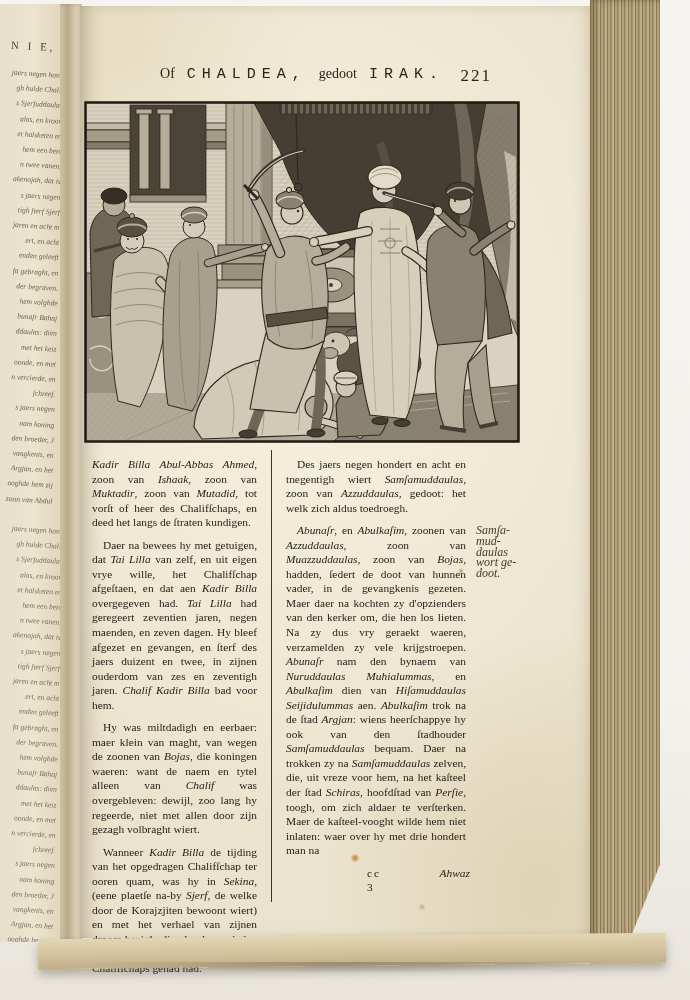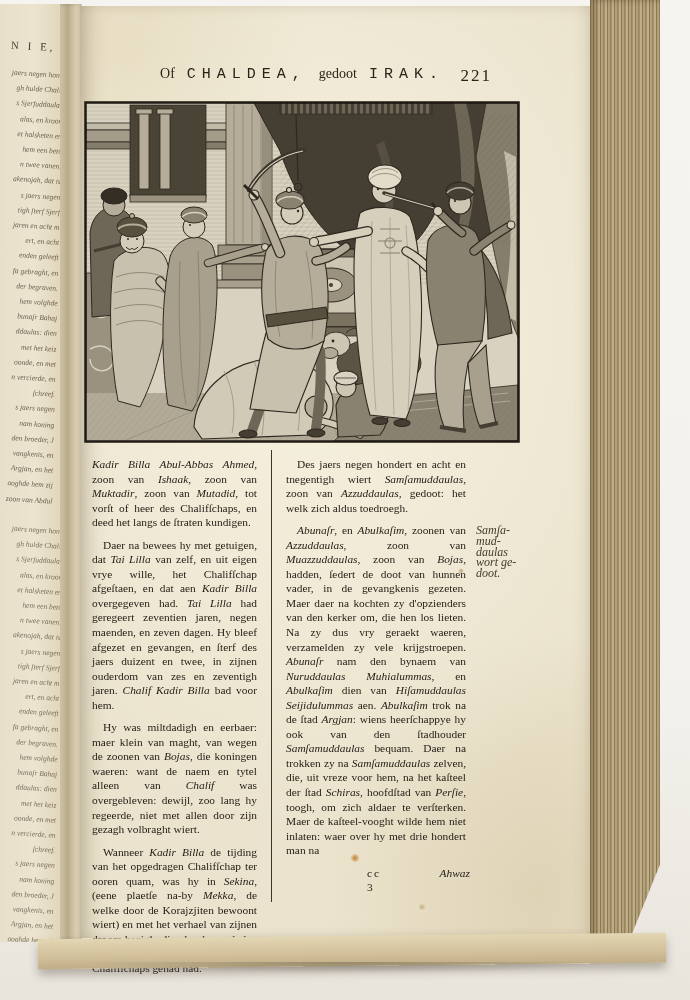--- a/index.html
+++ b/index.html
@@ -340,21 +340,21 @@
         </g>
 
         <rect x="1.5" y="1.5" width="433" height="339" fill="none" stroke="#1f1a13" stroke-width="2.5"></rect>
       </svg>
 
       <div class="textblock">
         <div class="col col-left">
           <p class="noindent"><i>Kadir Billa Abul-Abbas Ahmed</i>, zoon van <i>Ishaak</i>, zoon van <i>Muktadir</i>, zoon van <i>Mutadid</i>, tot vorſt of heer des Chalifſchaps, en deed het langs de ſtraten kundigen.</p>
           <p>Daer na bewees hy met getuigen, dat <i>Tai Lilla</i> van zelf, en uit eigen vrye wille, het Chalifſchap afgeſtaen, en dat aen <i>Kadir Billa</i> overgegeven had. <i>Tai Lilla</i> had geregeert zeventien jaren, negen maenden, en zeven dagen. Hy bleef afgezet en gevangen, en ſterf des jaers duizent en twee, in zijnen ouderdom van zes en zeventigh jaren. <i>Chalif Kadir Billa</i> bad voor hem.</p>
           <p>Hy was miltdadigh en eerbaer: maer klein van maght, van wegen de zoonen van <i>Bojas</i>, die koningen waeren: want de naem en tytel alleen van <i>Chalif</i> was overgebleven: dewijl, zoo lang hy regeerde, niet met allen door zijn gezagh volbraght wiert.</p>
-          <p>Wanneer <i>Kadir Billa</i> de tijding van het opgedragen Chalifſchap ter ooren quam, was hy in <i>Sekina</i>, (eene plaetſe na-by <i>Mekka</i>, de welke door de Korajzjiten bewoont wiert) en met het verhael van zijnen droom bezigh, dien hy des verleden nachts van het verkrijgen des Chalifſchaps gehad had.</p>
+          <p>Wanneer <i>Kadir Billa</i> de tijding van het opgedragen Chalifſchap ter ooren quam, was hy in <i>Sekina</i>, (eene plaetſe na-by <i>Sjerf</i>, de welke door de Korajzjiten bewoont wiert) en met het verhael van zijnen droom bezigh, dien hy des verleden nachts van het verkrijgen des Chalifſchaps gehad had.</p>
         </div>
         <div class="col-rule"></div>
         <div class="col col-right">
           <p>Des jaers negen hondert en acht en tnegentigh wiert <i>Samſamuddaulas</i>, zoon van <i>Azzuddaulas</i>, gedoot: het welk zich aldus toedroegh.</p>
           <p><i>Abunaſr</i>, en <i>Abulkaſim</i>, zoonen van <i>Azzuddaulas</i>, zoon van <i>Muazzuddaulas</i>, zoon van <i>Bojas</i>, hadden, ſedert de doot van hunnen vader, in de gevangkenis gezeten. Maer daer na kochten zy d'opzienders van den kerker om, die hen los lieten. Na zy dus vry geraekt waeren, verzamelden zy vele krijgstroepen. <i>Abunaſr</i> nam den bynaem van <i>Nuruddaulas Muhialummas</i>, en <i>Abulkaſim</i> dien van <i>Hiſamuddaulas Seijidulummas</i> aen. <i>Abulkaſim</i> trok na de ſtad <i>Argjan</i>: wiens heerſchappye hy ook van den ſtadhouder <i>Samſamuddaulas</i> bequam. Daer na trokken zy na <i>Samſamuddaulas</i> zelven, die, uit vreze voor hem, na het kaſteel der ſtad <i>Schiras</i>, hoofdſtad van <i>Perſie</i>, toogh, om zich aldaer te verſterken. Maer de kaſteel-vooght wilde hem niet inlaten: waer over hy met drie hondert man na</p>
           <div class="sigline">
             <span class="sp"></span>
             <span class="signature">cc 3</span>
             <span class="catchword">Ahwaz</span>
           </div>

